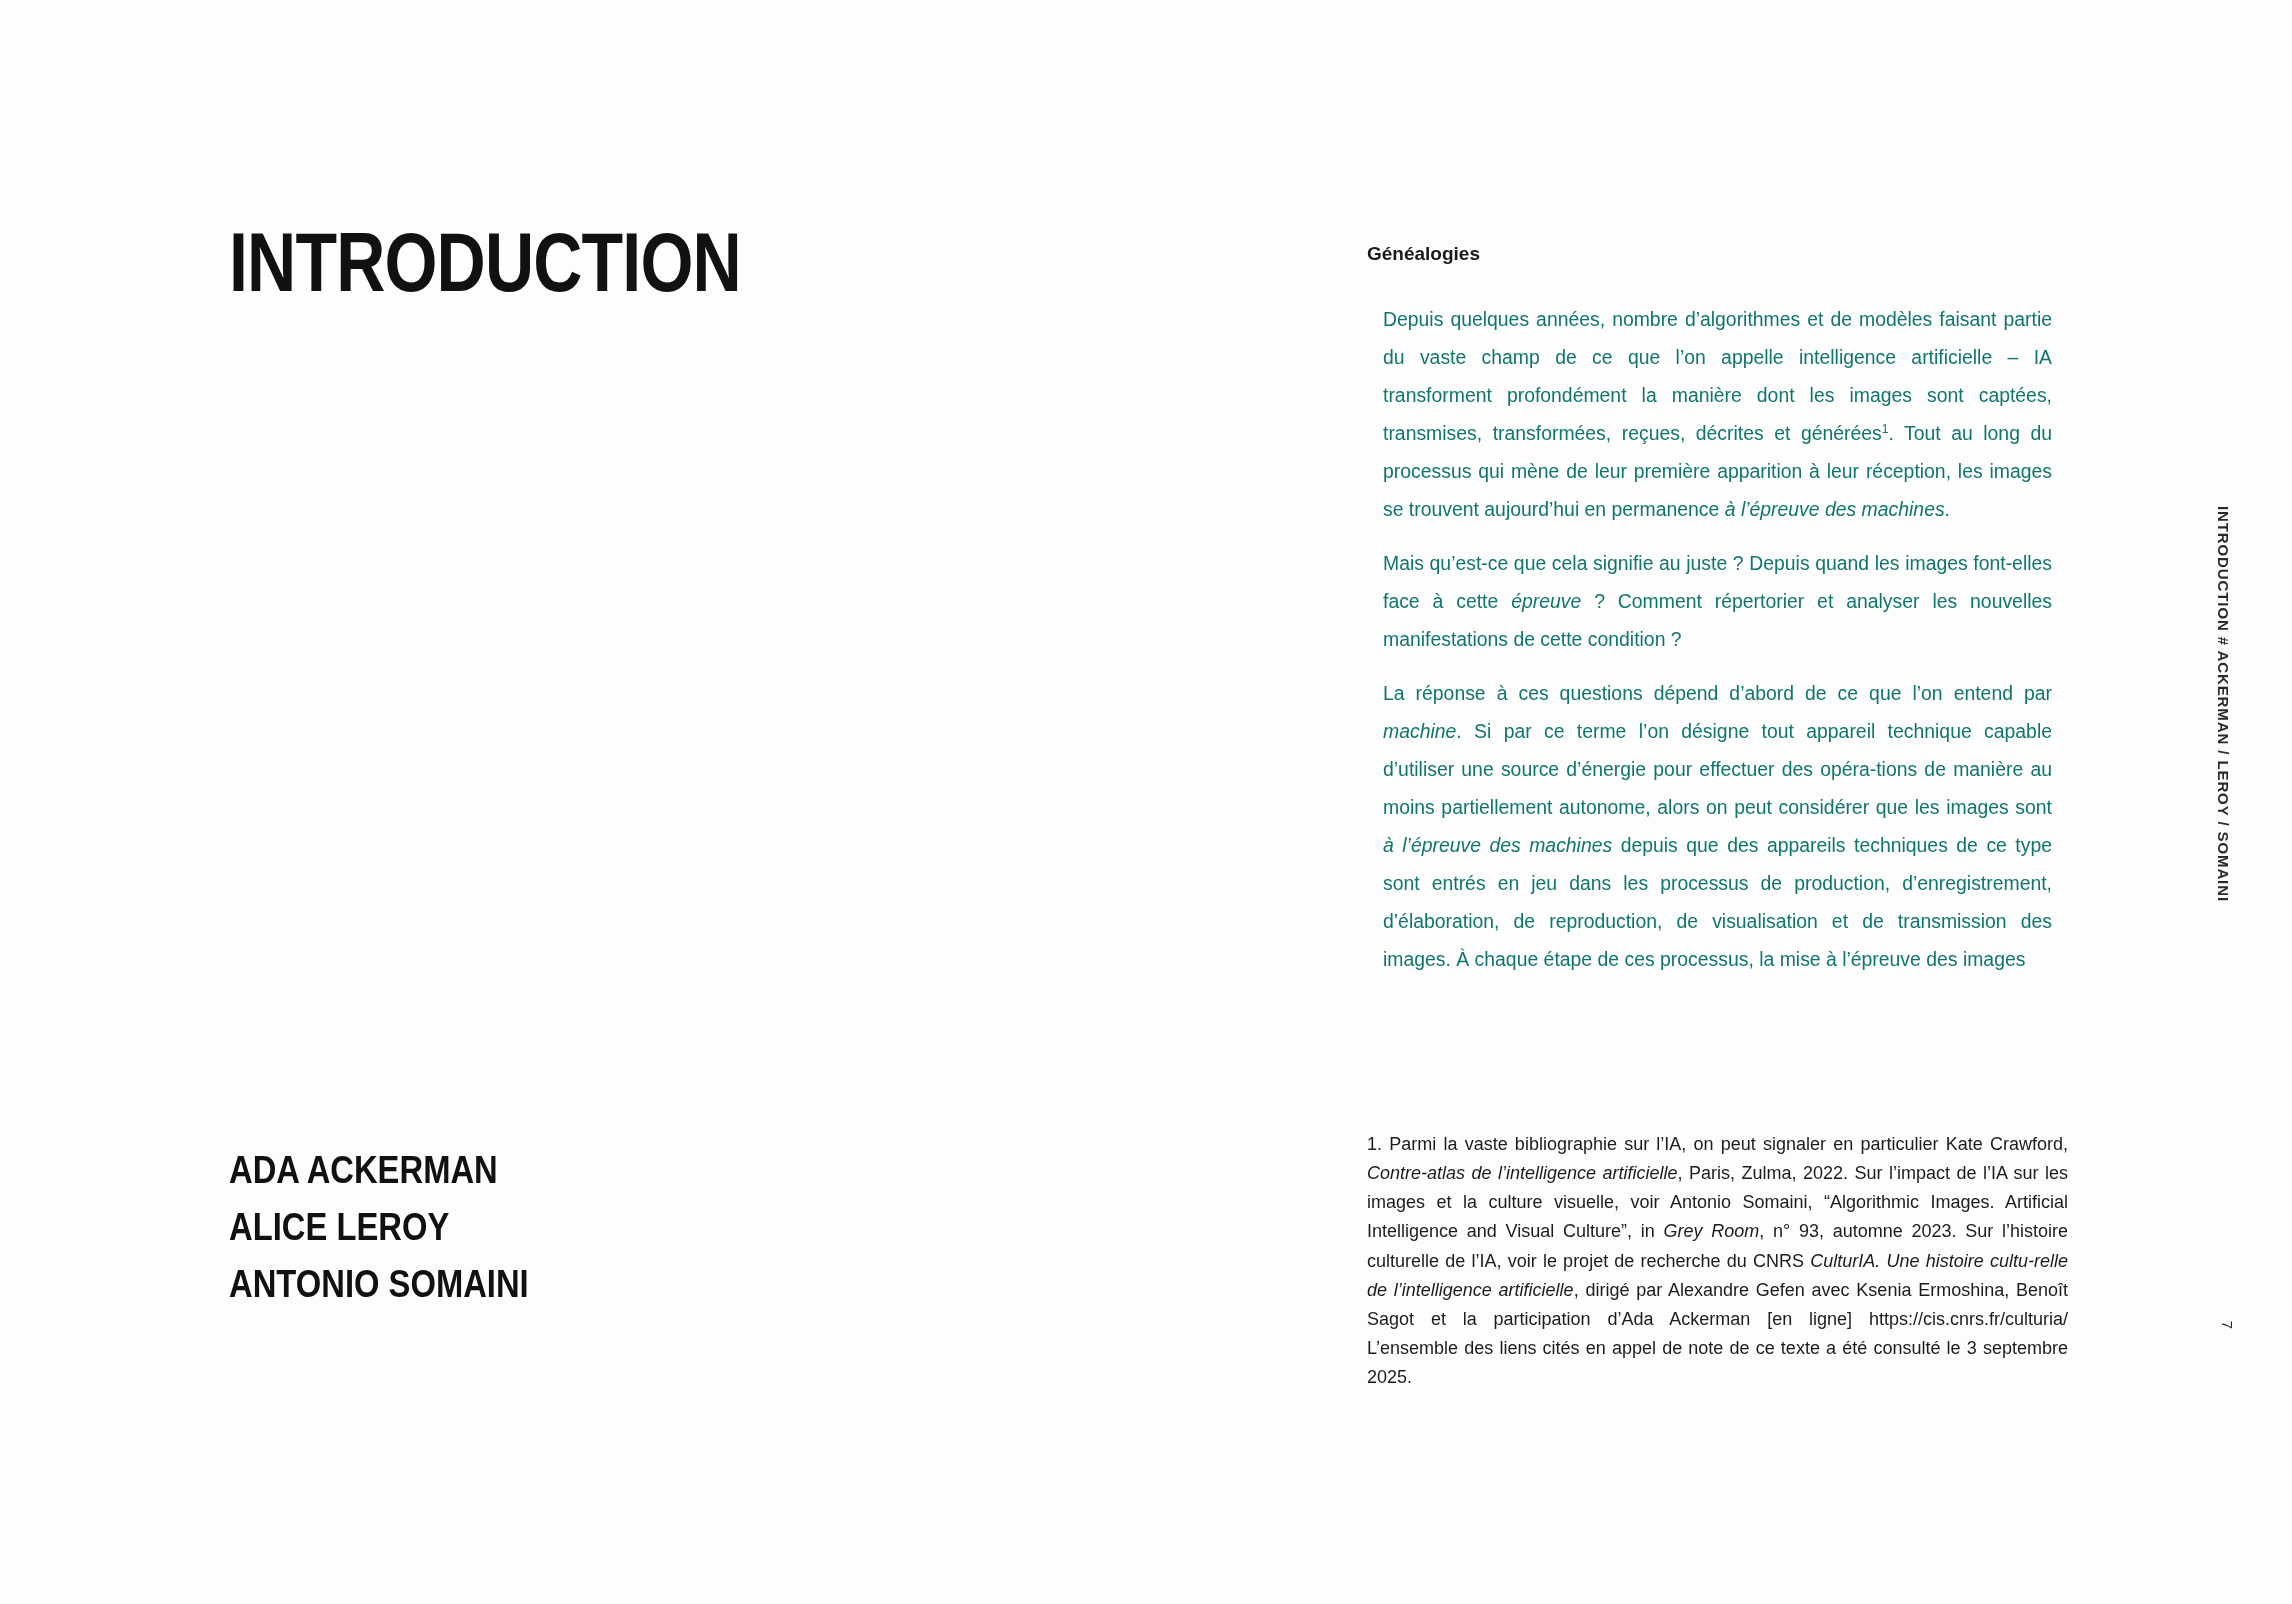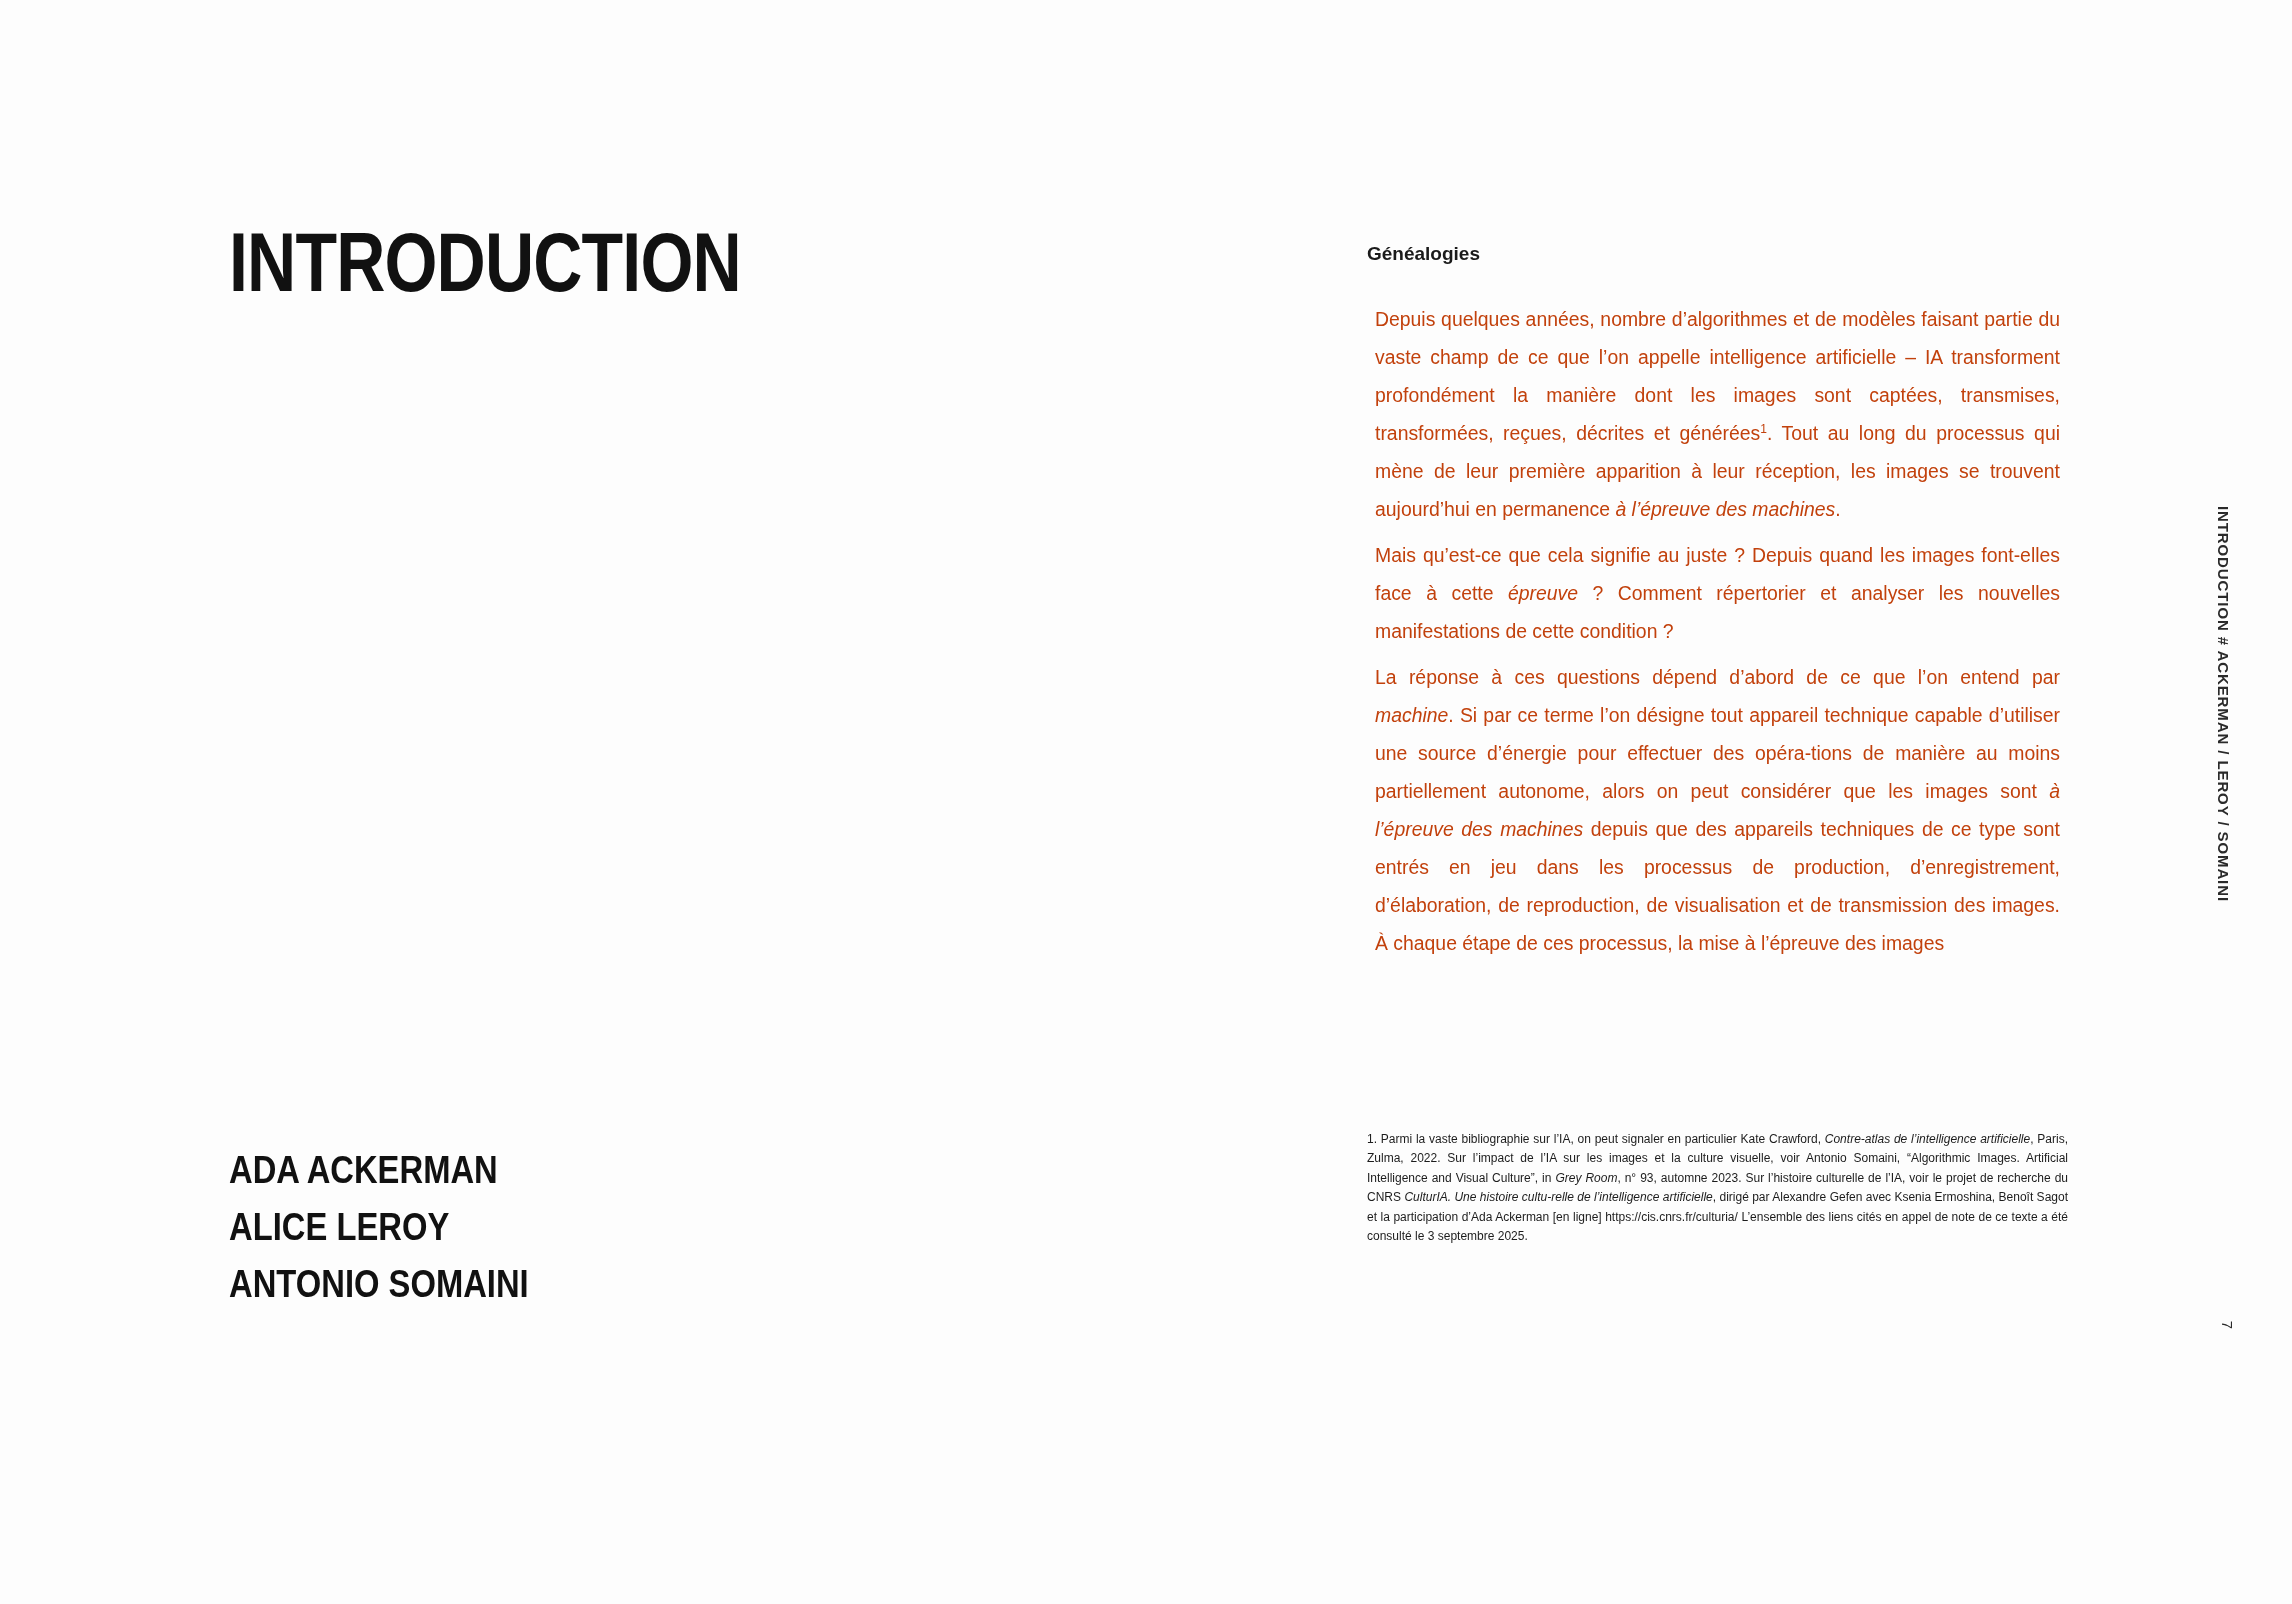--- a/index.html
+++ b/index.html
@@ -82,42 +82,42 @@
 
   .section-label {
     font-size: 19px;
     font-weight: 700;
     color: #1a1a1a;
     margin: 0 0 31px 0;
     line-height: 1.5;
   }
 
   .body-col p {
-    margin: 8px;
+    margin: 16px;
     font-size: 19.4px;
     line-height: 1.96;
     text-align: justify;
     text-justify: inter-word;
-    color: #c2410c;
+    color: #0f766e;
     hyphens: manual;
   }
   .body-col p + p { margin-top: 0; }
 
   .body-col i { font-style: italic; }
   .body-col sup {
     font-size: 0.62em;
     vertical-align: super;
     line-height: 0;
   }
   .footnote {
     position: absolute;
     left: 221px;
     top: 1130px;
     width: 701px;
-    font-size: 12px;
+    font-size: 18px;
     line-height: 1.62;
     text-align: justify;
     color: #1c1c1c;
   }
   .footnote i { font-style: italic; }
 
   
   .running-head {
     position: absolute;
     right: 60px;

